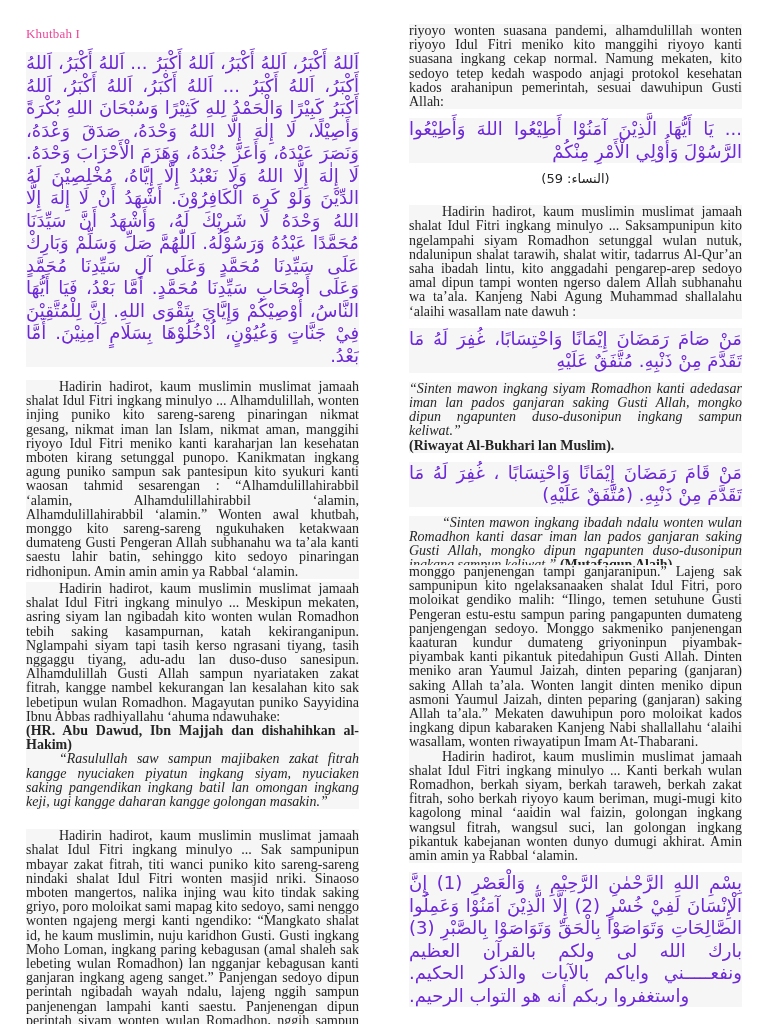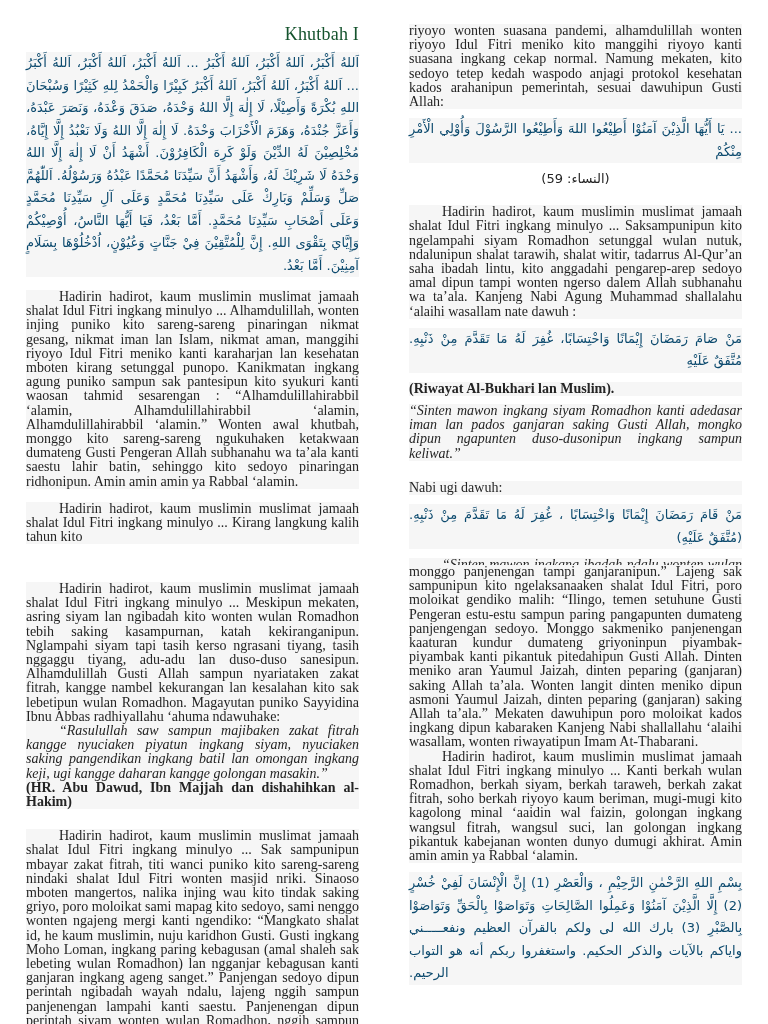--- a/index.html
+++ b/index.html
@@ -19,39 +19,39 @@
   #block-c{left:26px;top:582px;height:442px;overflow:hidden;}
   #block-d{left:409px;top:565px;}
 
   p{
     margin:0;
     font-size:14px;line-height:14.2px;
     text-align:justify;
     background:#f6f6f6;
   }
   .heading{
-    font-size:18px;line-height:16px;
-    background:none;text-align:right;
-    color:#14532d;margin:0 0 10px 0;
+    font-size:13px;line-height:16px;
+    background:none;text-align:left;
+    color:#ec4899;margin:0 0 10px 0;
     letter-spacing:.2px;
   }
   .indent{text-indent:33px;}
   .gap-sm{margin-top:8px;}
   .gap-md{margin-top:13px;}
   .gap-lg{margin-top:20px;}
   .italic-t{font-style:italic;}
   .bold-t{font-weight:bold;}
   .para b{font-style:normal;font-weight:bold;}
   .arabic{
     direction:rtl;unicode-bidi:embed;
     font-family:"DejaVu Sans", sans-serif;
-    font-size:13px;line-height:22.5px;
+    font-size:18px;line-height:22.5px;
     margin:9px 0 9px 0;
     text-align:justify;
-    color:#0c4a6e;
+    color:#6d28d9;
   }
   .center-a{}
   .last-left{text-align-last:left;}
   .ref{
     direction:rtl;
     font-family:"DejaVu Sans", sans-serif;
     font-size:13px;line-height:13px;
     text-align:center;background:none;
     margin:1px 0 4px 0;
   }
@@ -65,30 +65,29 @@
       <p class="arabic gap-sm"><span>اَللهُ أَكْبَرُ، اَللهُ أَكْبَرُ، اَللهُ أَكْبَرُ ... اَللهُ أَكْبَرُ، اَللهُ أَكْبَرُ، اَللهُ أَكْبَرُ ... اَللهُ أَكْبَرُ، اَللهُ أَكْبَرُ، اَللهُ أَكْبَرُ كَبِيْرًا وَالْحَمْدُ لِلهِ كَثِيْرًا وَسُبْحَانَ اللهِ بُكْرَةً وَأَصِيْلًا، لَا إِلٰهَ إِلَّا اللهُ وَحْدَهُ، صَدَقَ وَعْدَهُ، وَنَصَرَ عَبْدَهُ، وَأَعَزَّ جُنْدَهُ، وَهَزَمَ الْأَحْزَابَ وَحْدَهُ. لَا إِلٰهَ إِلَّا اللهُ وَلَا نَعْبُدُ إِلَّا إِيَّاهُ، مُخْلِصِيْنَ لَهُ الدِّيْنَ وَلَوْ كَرِهَ الْكَافِرُوْنَ. أَشْهَدُ أَنْ لَا إِلٰهَ إِلَّا اللهُ وَحْدَهُ لَا شَرِيْكَ لَهُ، وَأَشْهَدُ أَنَّ سَيِّدَنَا مُحَمَّدًا عَبْدُهُ وَرَسُوْلُهُ. اَللّٰهُمَّ صَلِّ وَسَلِّمْ وَبَارِكْ عَلَى سَيِّدِنَا مُحَمَّدٍ وَعَلَى آلِ سَيِّدِنَا مُحَمَّدٍ وَعَلَى أَصْحَابِ سَيِّدِنَا مُحَمَّدٍ. أَمَّا بَعْدُ، فَيَا أَيُّهَا النَّاسُ، أُوْصِيْكُمْ وَإِيَّايَ بِتَقْوَى اللهِ. إِنَّ لِلْمُتَّقِيْنَ فِيْ جَنَّاتٍ وَعُيُوْنٍ، اُدْخُلُوْهَا بِسَلَامٍ آمِنِيْنَ. أَمَّا بَعْدُ.</span></p>
       <p class="para indent gap-md"><span>Hadirin hadirot, kaum muslimin muslimat jamaah shalat Idul Fitri ingkang minulyo ... Alhamdulillah, wonten injing puniko kito sareng-sareng pinaringan nikmat gesang, nikmat iman lan Islam, nikmat aman, manggihi riyoyo Idul Fitri meniko kanti karaharjan lan kesehatan mboten kirang setunggal punopo. Kanikmatan ingkang agung puniko sampun sak pantesipun kito syukuri kanti waosan tahmid sesarengan : “Alhamdulillahirabbil ‘alamin, Alhamdulillahirabbil ‘alamin, Alhamdulillahirabbil ‘alamin.” Wonten awal khutbah, monggo kito sareng-sareng ngukuhaken ketakwaan dumateng Gusti Pengeran Allah subhanahu wa ta’ala kanti saestu lahir batin, sehinggo kito sedoyo pinaringan ridhonipun. Amin amin amin ya Rabbal ‘alamin.</span></p>
       <p class="para indent gap-md"><span>Hadirin hadirot, kaum muslimin muslimat jamaah shalat Idul Fitri ingkang minulyo ... Kirang langkung kalih tahun kito</span></p>
     </div>
   <div class="tblock" id="block-b">
       <p class="para"><span>riyoyo wonten suasana pandemi, alhamdulillah wonten riyoyo Idul Fitri meniko kito manggihi riyoyo kanti suasana ingkang cekap normal. Namung mekaten, kito sedoyo tetep kedah waspodo anjagi protokol kesehatan kados arahanipun pemerintah, sesuai dawuhipun Gusti Allah:</span></p>
       <p class="arabic center-a gap-sm"><span>... يَا أَيُّهَا الَّذِيْنَ آمَنُوْا أَطِيْعُوا اللهَ وَأَطِيْعُوا الرَّسُوْلَ وَأُوْلِي الْأَمْرِ مِنْكُمْ</span></p>
       <p class="ref"><span>(النساء: 59)</span></p>
       <p class="para indent gap-lg"><span>Hadirin hadirot, kaum muslimin muslimat jamaah shalat Idul Fitri ingkang minulyo ... Saksampunipun kito ngelampahi siyam Romadhon setunggal wulan nutuk, ndalunipun shalat tarawih, shalat witir, tadarrus Al-Qur’an saha ibadah lintu, kito anggadahi pengarep-arep sedoyo amal dipun tampi wonten ngerso dalem Allah subhanahu wa ta’ala. Kanjeng Nabi Agung Muhammad shallalahu ‘alaihi wasallam nate dawuh :</span></p>
       <p class="arabic center-a gap-sm"><span>مَنْ صَامَ رَمَضَانَ إِيْمَانًا وَاحْتِسَابًا، غُفِرَ لَهُ مَا تَقَدَّمَ مِنْ ذَنْبِهِ. مُتَّفَقٌ عَلَيْهِ</span></p>
+      <p class="para italic-t gap-sm"><span>“Sinten mawon ingkang siyam Romadhon kanti adedasar iman lan pados ganjaran saking Gusti Allah, mongko dipun ngapunten duso-dusonipun ingkang sampun keliwat.”</span></p>
       <p class="para bold-t"><span>(Riwayat Al-Bukhari lan Muslim).</span></p>
-      <p class="para italic-t gap-sm"><span>“Sinten mawon ingkang siyam Romadhon kanti adedasar iman lan pados ganjaran saking Gusti Allah, mongko dipun ngapunten duso-dusonipun ingkang sampun keliwat.”</span></p>
-      <p class="para gap-lg"><span>Nabi ugi dawuh:</span></p>
       <p class="arabic center-a gap-sm"><span>مَنْ قَامَ رَمَضَانَ إِيْمَانًا وَاحْتِسَابًا ، غُفِرَ لَهُ مَا تَقَدَّمَ مِنْ ذَنْبِهِ. (مُتَّفَقٌ عَلَيْهِ)</span></p>
       <p class="para italic-t indent gap-sm"><span>“Sinten mawon ingkang ibadah ndalu wonten wulan Romadhon kanti dasar iman lan pados ganjaran saking Gusti Allah, mongko dipun ngapunten duso-dusonipun ingkang sampun keliwat.”</span> <b>(Mutafaqun Alaih).</b></p>
     </div>
   <div class="tblock" id="block-c">
       <p class="para indent"><span>Hadirin hadirot, kaum muslimin muslimat jamaah shalat Idul Fitri ingkang minulyo ... Meskipun mekaten, asring siyam lan ngibadah kito wonten wulan Romadhon tebih saking kasampurnan, katah kekiranganipun. Nglampahi siyam tapi tasih kerso ngrasani tiyang, tasih nggaggu tiyang, adu-adu lan duso-duso sanesipun. Alhamdulillah Gusti Allah sampun nyariataken zakat fitrah, kangge nambel kekurangan lan kesalahan kito sak lebetipun wulan Romadhon. Magayutan puniko Sayyidina Ibnu Abbas radhiyallahu ‘ahuma ndawuhake:</span></p>
+      <p class="para bold-t"><span>(HR. Abu Dawud, Ibn Majjah dan dishahihkan al-Hakim)</span></p>
       <p class="para italic-t indent"><span>“Rasulullah saw sampun majibaken zakat fitrah kangge nyuciaken piyatun ingkang siyam, nyuciaken saking pangendikan ingkang batil lan omongan ingkang keji, ugi kangge daharan kangge golongan masakin.”</span></p>
-      <p class="para bold-t"><span>(HR. Abu Dawud, Ibn Majjah dan dishahihkan al-Hakim)</span></p>
       <p class="para indent gap-lg"><span>Hadirin hadirot, kaum muslimin muslimat jamaah shalat Idul Fitri ingkang minulyo ... Sak sampunipun mbayar zakat fitrah, titi wanci puniko kito sareng-sareng nindaki shalat Idul Fitri wonten masjid nriki. Sinaoso mboten mangertos, nalika injing wau kito tindak saking griyo, poro moloikat sami mapag kito sedoyo, sami nenggo wonten ngajeng mergi kanti ngendiko: “Mangkato shalat id, he kaum muslimin, nuju karidhon Gusti. Gusti ingkang Moho Loman, ingkang paring kebagusan (amal shaleh sak lebeting wulan Romadhon) lan ngganjar kebagusan kanti ganjaran ingkang ageng sanget.” Panjengan sedoyo dipun perintah ngibadah wayah ndalu, lajeng nggih sampun panjenengan lampahi kanti saestu. Panjenengan dipun perintah siyam wonten wulan Romadhon, nggih sampun panjenengan lampahi kanti saestu</span></p>
     </div>
   <div class="tblock" id="block-d">
       <p class="para"><span>monggo panjenengan tampi ganjaranipun.” Lajeng sak sampunipun kito ngelaksanaaken shalat Idul Fitri, poro moloikat gendiko malih: “Ilingo, temen setuhune Gusti Pengeran estu-estu sampun paring pangapunten dumateng panjengengan sedoyo. Monggo sakmeniko panjenengan kaaturan kundur dumateng griyoninpun piyambak-piyambak kanti pikantuk pitedahipun Gusti Allah. Dinten meniko aran Yaumul Jaizah, dinten peparing (ganjaran) saking Allah ta’ala. Wonten langit dinten meniko dipun asmoni Yaumul Jaizah, dinten peparing (ganjaran) saking Allah ta’ala.” Mekaten dawuhipun poro moloikat kados ingkang dipun kabaraken Kanjeng Nabi shallallahu ‘alaihi wasallam, wonten riwayatipun Imam At-Thabarani.</span></p>
       <p class="para indent"><span>Hadirin hadirot, kaum muslimin muslimat jamaah shalat Idul Fitri ingkang minulyo ... Kanti berkah wulan Romadhon, berkah siyam, berkah taraweh, berkah zakat fitrah, soho berkah riyoyo kaum beriman, mugi-mugi kito kagolong minal ‘aaidin wal faizin, golongan ingkang wangsul fitrah, wangsul suci, lan golongan ingkang pikantuk kabejanan wonten dunyo dumugi akhirat. Amin amin amin ya Rabbal ‘alamin.</span></p>
       <p class="arabic gap-md last-left"><span>بِسْمِ اللهِ الرَّحْمٰنِ الرَّحِيْمِ ، وَالْعَصْرِ (1) إِنَّ الْإِنْسَانَ لَفِيْ خُسْرٍ (2) إِلَّا الَّذِيْنَ آمَنُوْا وَعَمِلُوا الصَّالِحَاتِ وَتَوَاصَوْا بِالْحَقِّ وَتَوَاصَوْا بِالصَّبْرِ (3) بارك الله لى ولكم بالقرآن العظيم ونفعـــــني واياكم بالآيات والذكر الحكيم. واستغفروا ربكم أنه هو التواب الرحيم.</span></p>
     </div>
 </div>
 
 </body></html>

